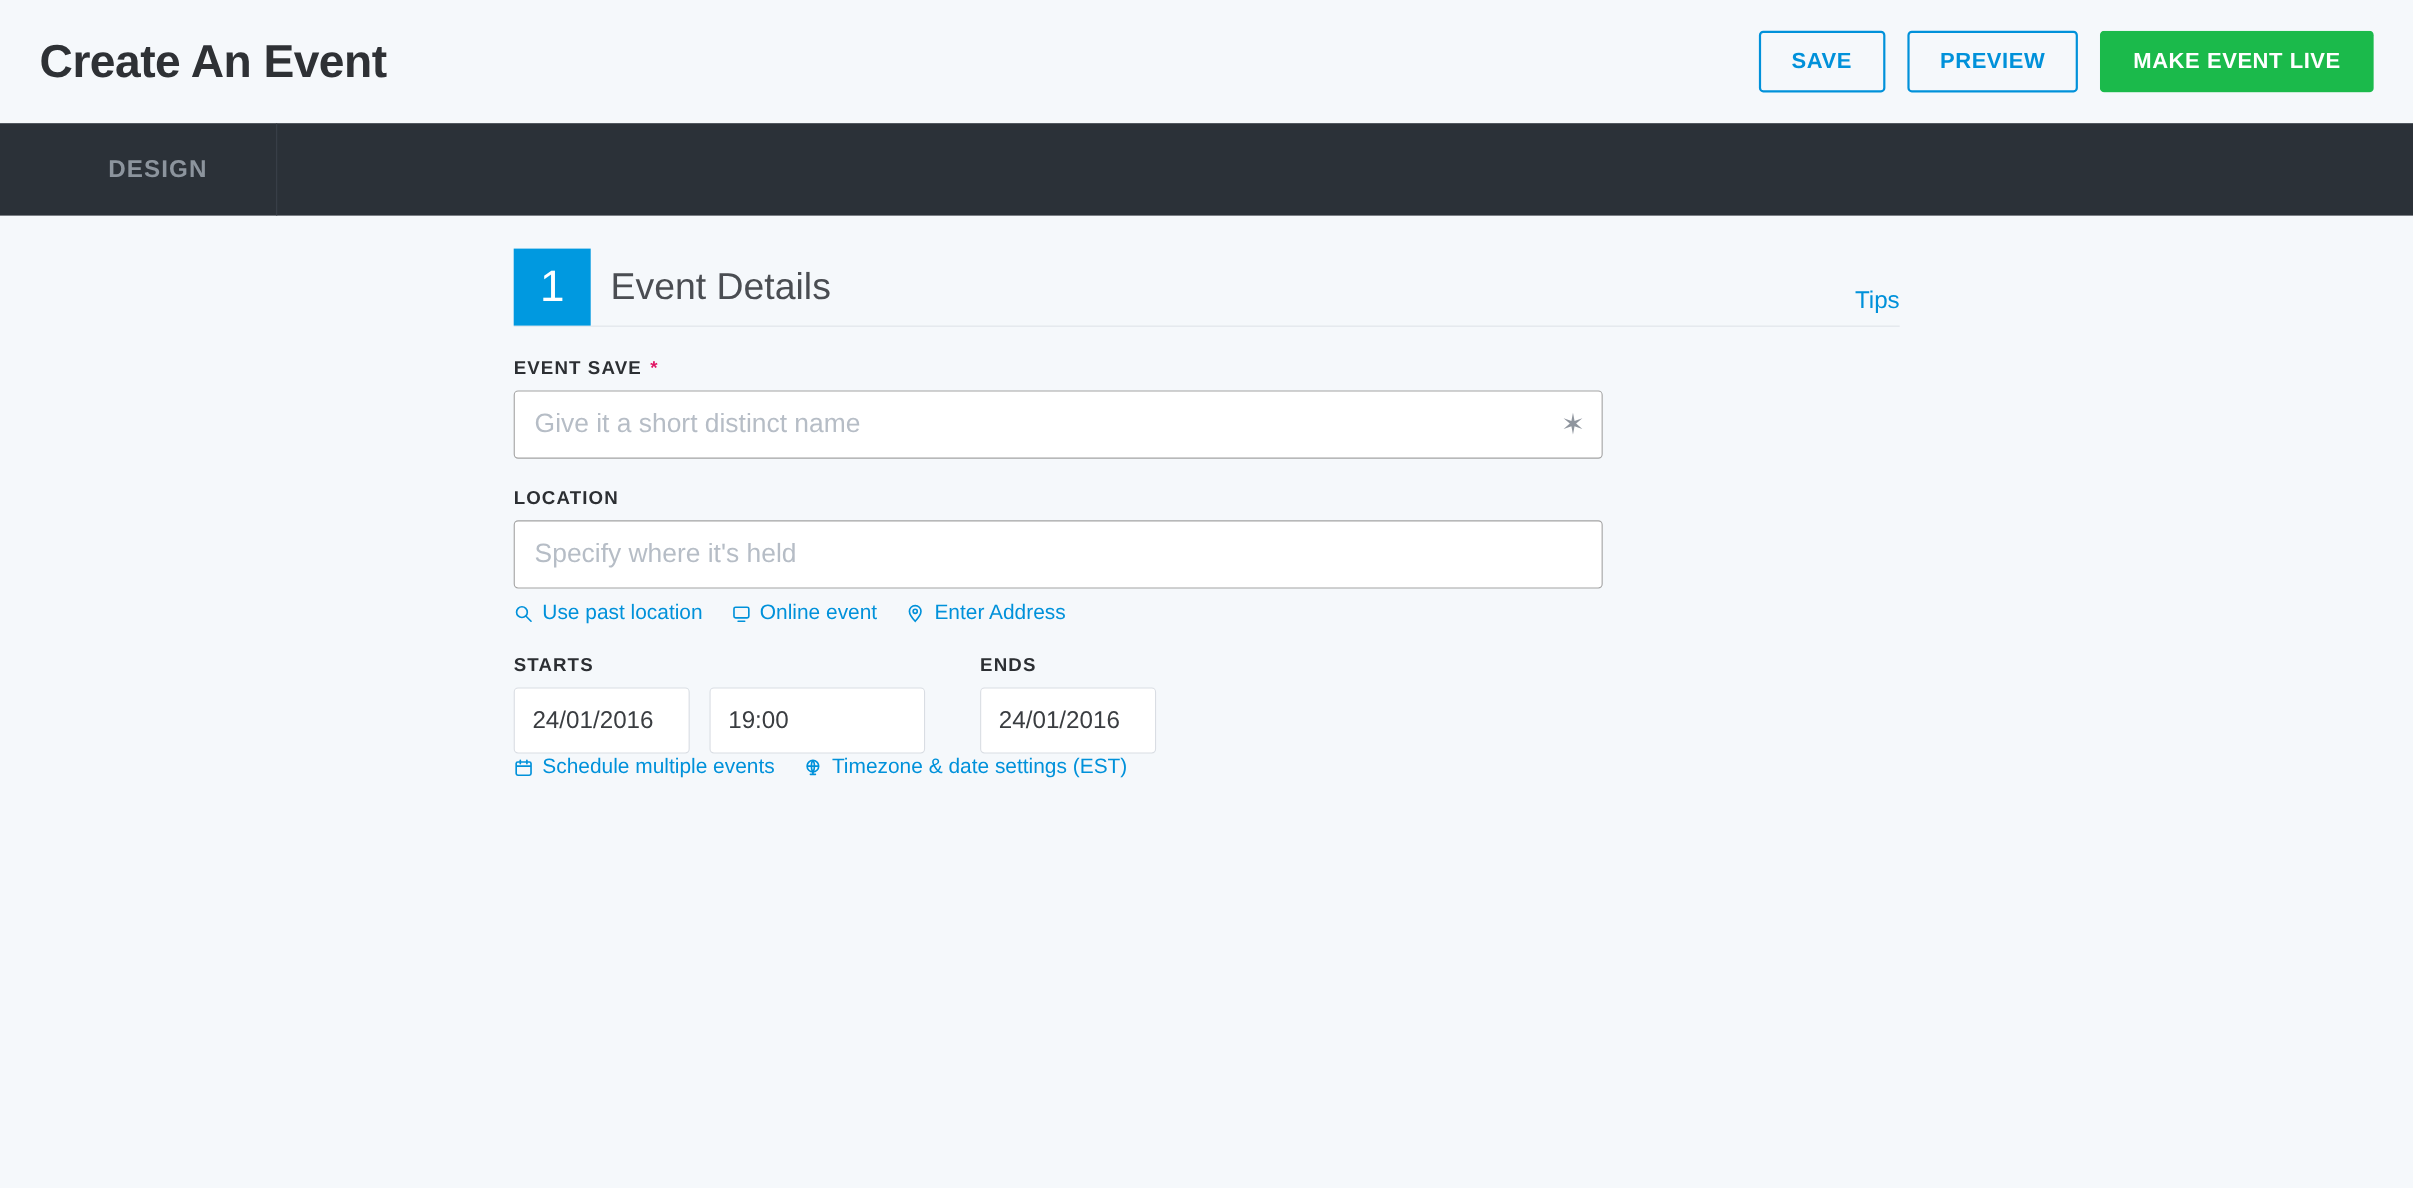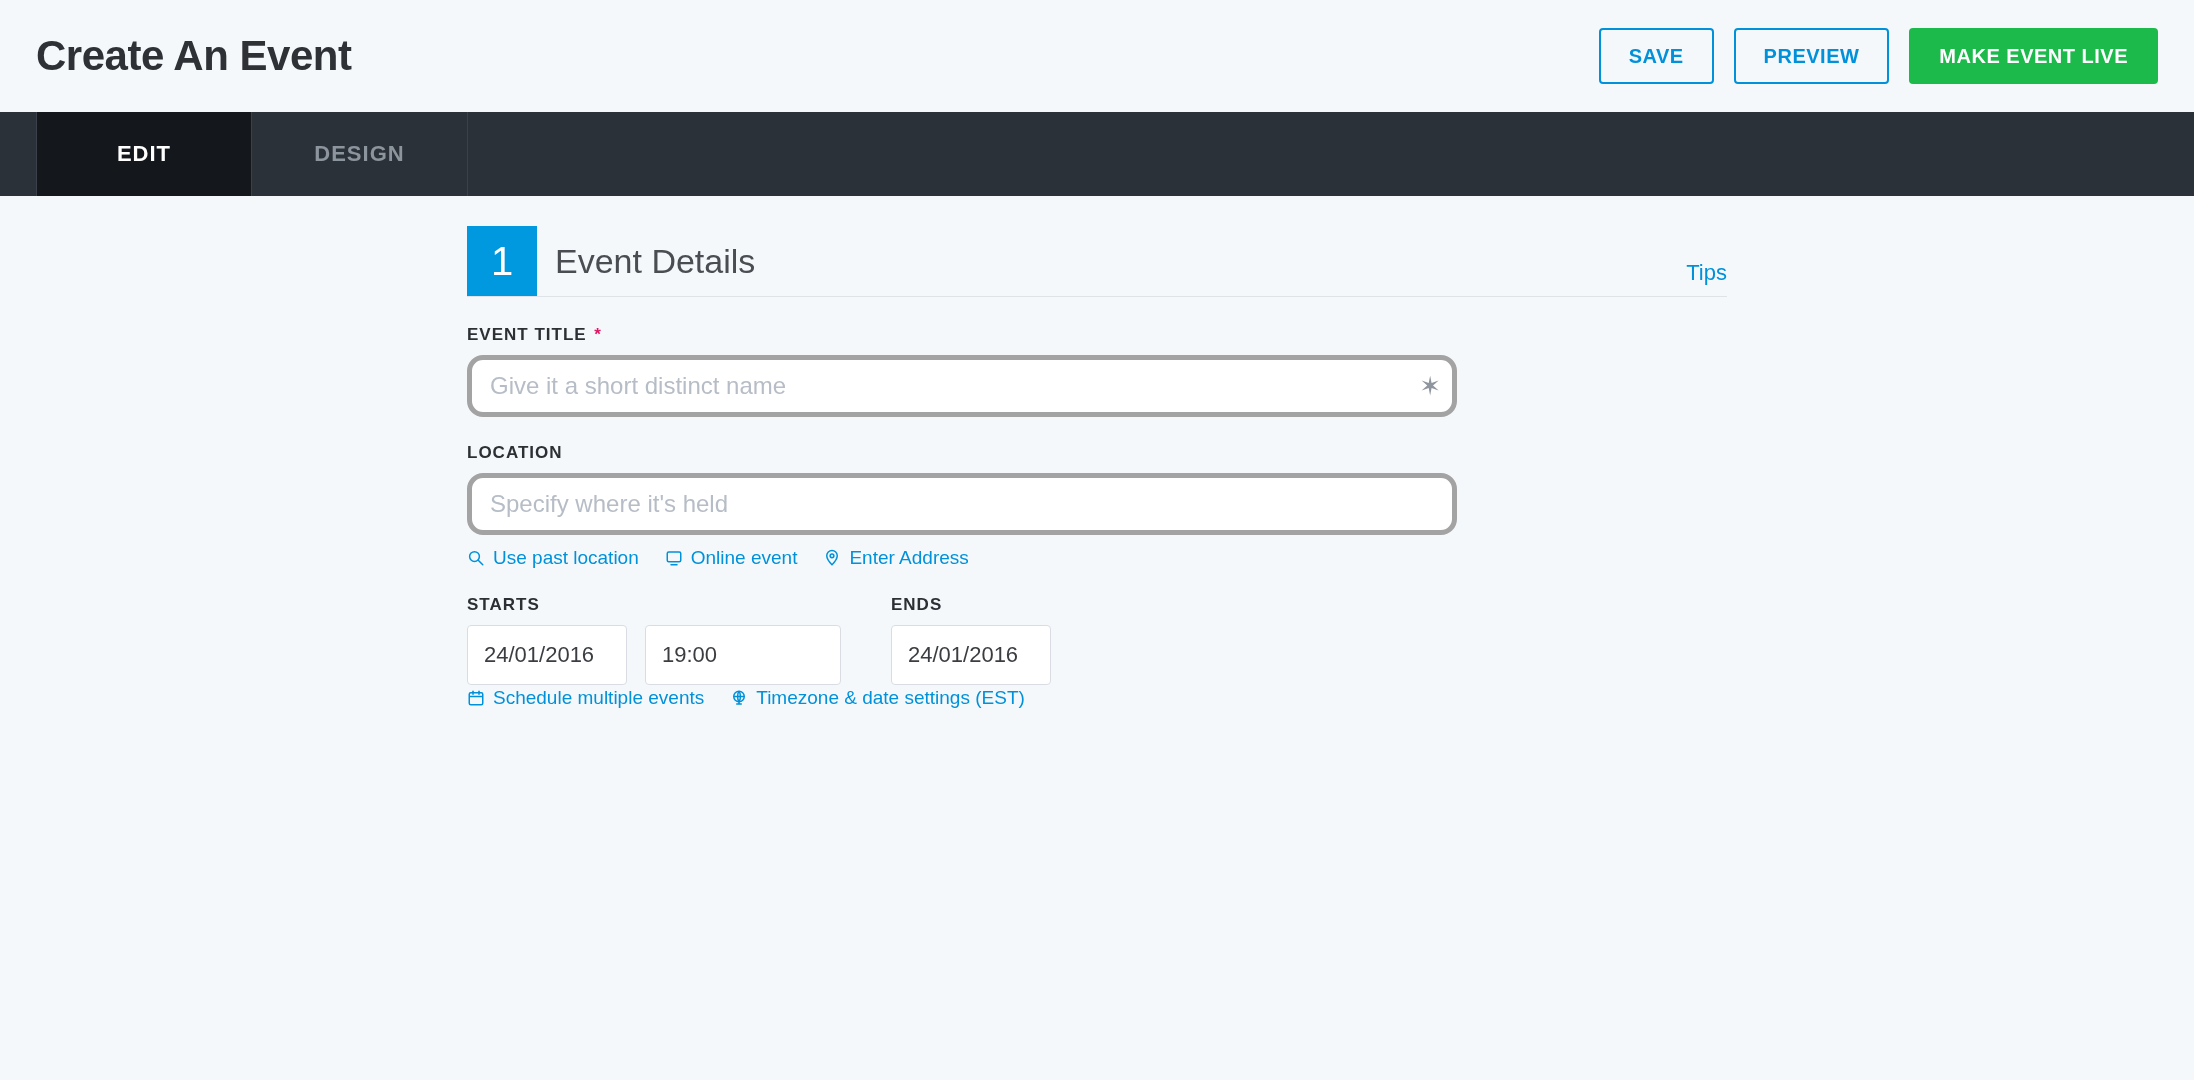--- a/index.html
+++ b/index.html
@@ -136,22 +136,22 @@
     color: #2c2f33;
     margin-bottom: 10px;
     display: block;
   }
   .required { color: #e01563; margin-left: 2px; }
 
   .text-input {
     width: 100%;
     max-width: 990px;
     height: 62px;
-    border: 5px solid #a3a3a3;
-    border-radius: 16px;
+    border: 1px solid #a3a3a3;
+    border-radius: 4px;
     background: #fff;
     font-size: 24px;
     color: #2e3135;
     padding: 0 18px;
     outline: none;
   }
   .text-input::placeholder { color: #b6bdc6; }
 
   .input-wrap {
     position: relative;
@@ -214,40 +214,37 @@
   <h1 class="page-title">Create An Event</h1>
   <div class="header-actions">
     <button class="btn btn-outline">SAVE</button>
     <button class="btn btn-outline">PREVIEW</button>
     <button class="btn btn-primary">MAKE EVENT LIVE</button>
   </div>
 </div>
 
 <div class="tabs-bar">
   <div class="tabs-inner">
-    <div class="tab active">
-      <span>EDIT</span>
-    </div>
     <div class="tab inactive">
       <span>DESIGN</span>
     </div>
   </div>
 </div>
 
 <div class="content">
 
   <div class="section-header">
     <div class="section-number">1</div>
     <div class="section-title">Event Details</div>
     <a class="tips-link">Tips</a>
   </div>
 
   <div class="field-group">
     <label class="field-label">
-      <span>EVENT TITLE</span>
+      <span>EVENT SAVE</span>
       <span class="required">*</span>
     </label>
     <div class="input-wrap">
       <input type="text" class="text-input" placeholder="Give it a short distinct name" style="">
       <span class="req-mark">✶</span>
     </div>
   </div>
 
   <div class="field-group">
     <label class="field-label">LOCATION</label>

